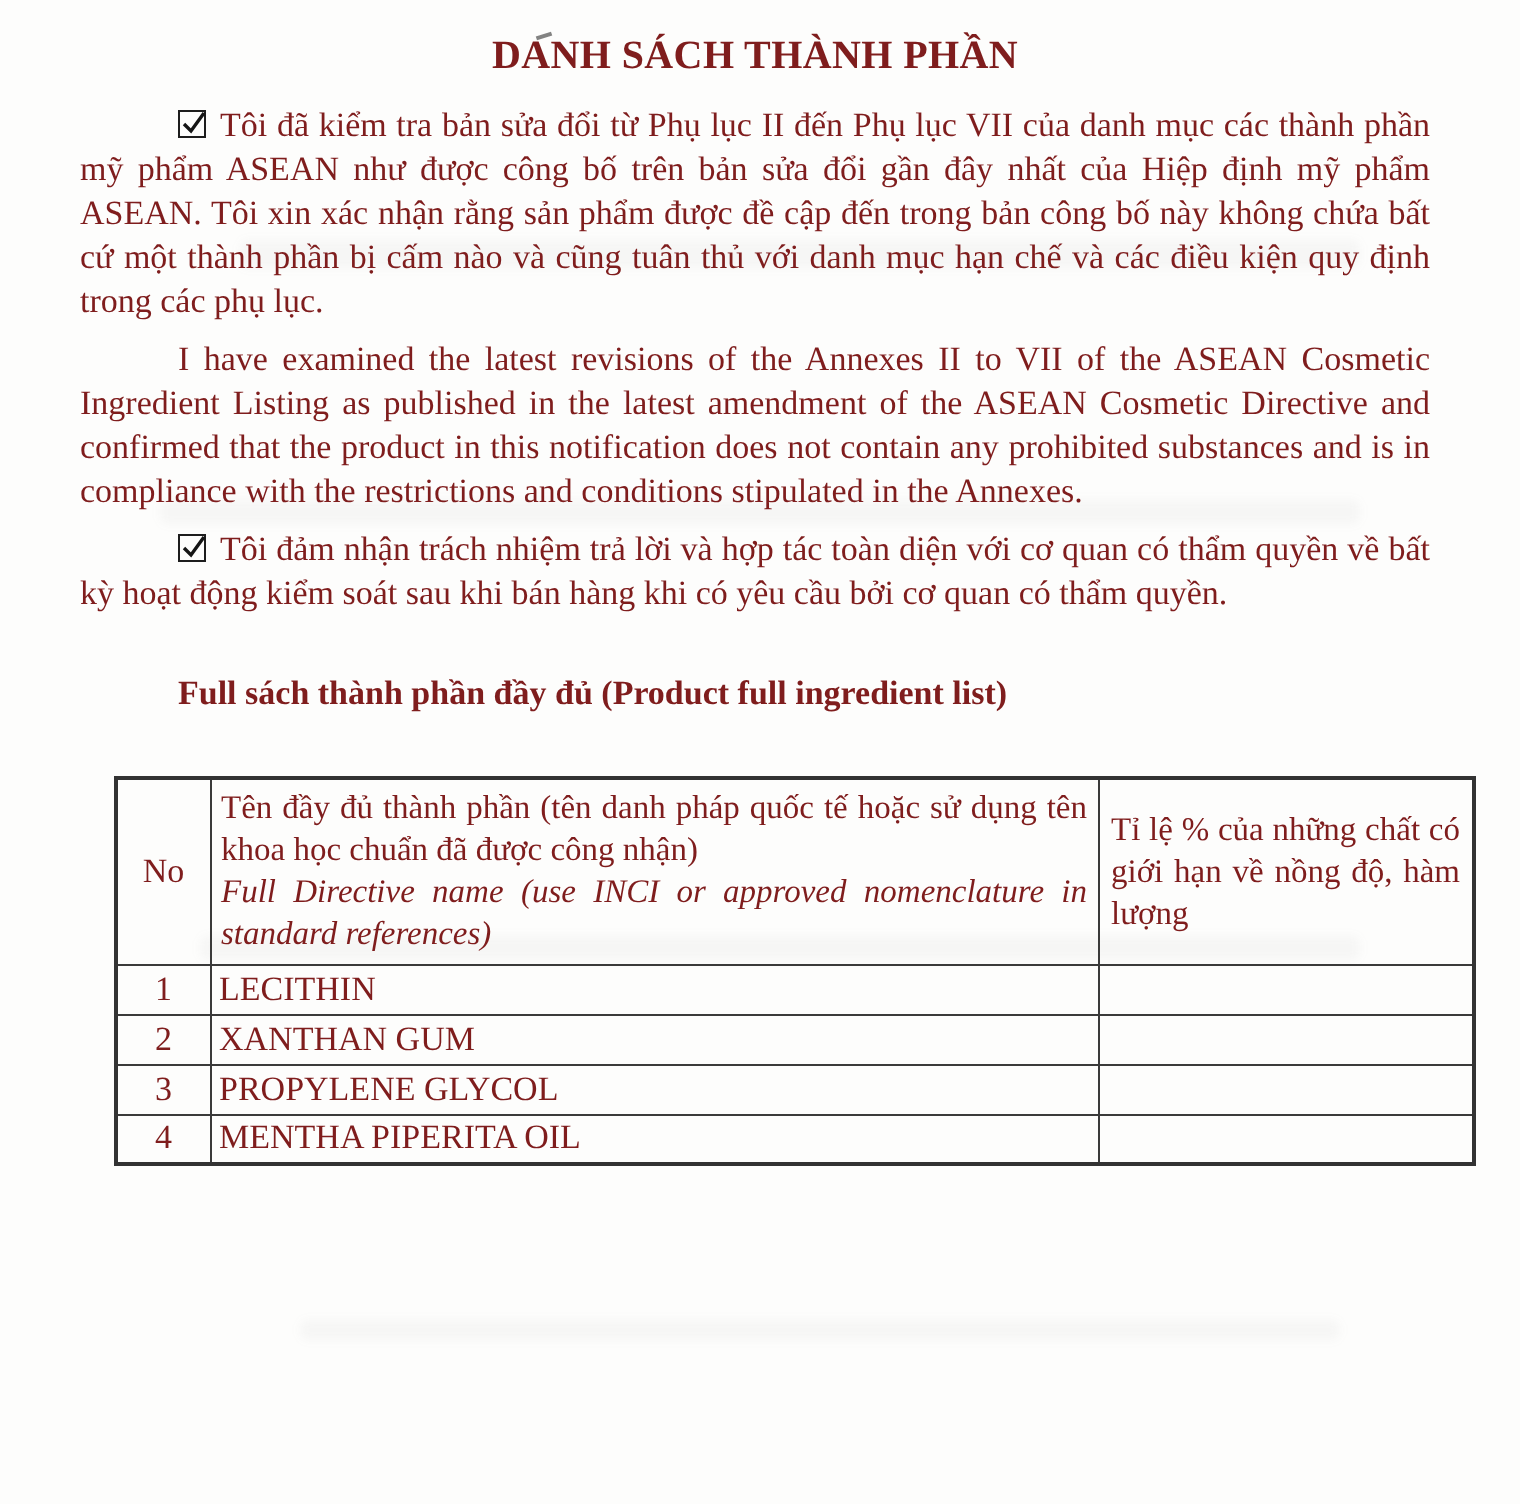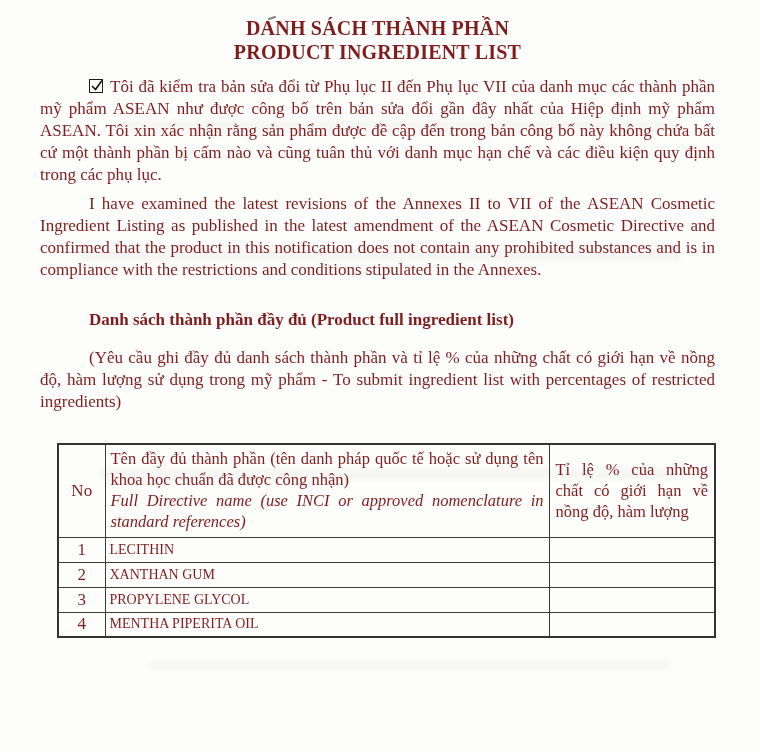--- a/index.html
+++ b/index.html
@@ -20,59 +20,62 @@
   .para{font-size:17px;line-height:22px;text-align:justify;margin:0 0 7px 0;}
   .indent{text-indent:49px;}
   .cb-wrap{display:inline-block;width:14px;height:14px;border:1.6px solid #1d1d1d;vertical-align:-1px;margin-right:7px;text-indent:0;box-sizing:border-box;position:relative;}
   .cb-wrap svg{position:absolute;left:-1px;top:-2px;}
   .section-heading{font-weight:bold;font-size:17px;line-height:22px;margin:28px 0 16px 0;text-indent:49px;}
   .ing-table{border-collapse:collapse;table-layout:fixed;width:654px;margin:30px 0 0 17px;border:2px solid #333;}
   .ing-table th,.ing-table td{border:1.6px solid #3a3a3a;font-weight:normal;box-sizing:border-box;}
   .th-no{width:47px;font-size:17px;vertical-align:middle;}
   .th-name{width:444px;text-align:justify;font-size:16.5px;line-height:21px;padding:3px 5px 4px 5px;vertical-align:middle;}
   .th-name .it{font-style:italic;text-align:justify;}
-  .th-pct{width:166px;text-align:justify;font-size:16.5px;line-height:21px;padding:3px 6px;vertical-align:middle;}
+  .th-pct{width:188px;text-align:justify;font-size:16.5px;line-height:21px;padding:3px 6px;vertical-align:middle;}
   .ing-table thead tr{height:93px;}
   .ing-table tbody tr{height:25px;}
   .td-no{text-align:center;font-size:17px;}
-  .td-name{font-size:14px;padding:0 4px;}
+  .td-name{font-size:17px;padding:0 4px;}
   .td-pct{font-size:17px;}
 </style>
 </head>
 <body>
 
 <div class="page">
 
   <div class="scan-mark"></div>
   <div class="smudge" style="left:120px;top:120px;width:560px;height:14px;"></div>
   <div class="smudge" style="left:80px;top:250px;width:600px;height:12px;"></div>
   <div class="smudge" style="left:100px;top:468px;width:580px;height:12px;"></div>
   <div class="smudge" style="left:150px;top:660px;width:520px;height:10px;"></div>
 
   <div class="content">
 
     <div class="doc-title">
       <div>DANH SÁCH THÀNH PHẦN</div>
-      <div>PRODUCT INGREDIENT LIST</div>
     </div>
 
 
     <p class="para indent">
       <span class="cb-wrap"><svg width="16" height="16" viewBox="0 0 16 16">
             <path d="M3 8 L6.5 11.5 L13 2.5" stroke="#151515" stroke-width="1.7" fill="none"></path>
           </svg></span><span>Tôi đã kiểm tra bản sửa đổi từ Phụ lục II đến Phụ lục VII của danh mục các thành phần mỹ phẩm ASEAN như được công bố trên bản sửa đổi gần đây nhất của Hiệp định mỹ phẩm ASEAN. Tôi xin xác nhận rằng sản phẩm được đề cập đến trong bản công bố này không chứa bất cứ một thành phần bị cấm nào và cũng tuân thủ với danh mục hạn chế và các điều kiện quy định trong các phụ lục.</span>
     </p>
 
     <p class="para indent">I have examined the latest revisions of the Annexes II to VII of the ASEAN Cosmetic Ingredient Listing as published in the latest amendment of the ASEAN Cosmetic Directive and confirmed that the product in this notification does not contain any prohibited substances and is in compliance with the restrictions and conditions stipulated in the Annexes.</p>
 
+    <p class="para indent">
+      <span class="cb-wrap"><svg width="16" height="16" viewBox="0 0 16 16">
+            <path d="M3 8 L6.5 11.5 L13 2.5" stroke="#151515" stroke-width="1.7" fill="none"></path>
+          </svg></span><span>Tôi đảm nhận trách nhiệm trả lời và hợp tác toàn diện với cơ quan có thẩm quyền về bất kỳ hoạt động kiểm soát sau khi bán hàng khi có yêu cầu bởi cơ quan có thẩm quyền.</span>
+    </p>
 
 
-    <div class="section-heading">Danh sách thành phần đầy đủ (Product full ingredient list)</div>
+    <div class="section-heading">Full sách thành phần đầy đủ (Product full ingredient list)</div>
 
-    <p class="para indent">(Yêu cầu ghi đầy đủ danh sách thành phần và tỉ lệ % của những chất có giới hạn về nồng độ, hàm lượng sử dụng trong mỹ phẩm - To submit ingredient list with percentages of restricted ingredients)</p>
 
     <table class="ing-table">
       <thead>
         <tr>
           <th class="th-no">No</th>
           <th class="th-name">
             <div>Tên đầy đủ thành phần (tên danh pháp quốc tế hoặc sử dụng tên khoa học chuẩn đã được công nhận)</div>
             <div class="it">Full Directive name (use INCI or approved nomenclature in standard references)</div>
           </th>
           <th class="th-pct">Tỉ lệ % của những chất có giới hạn về nồng độ, hàm lượng</th>

